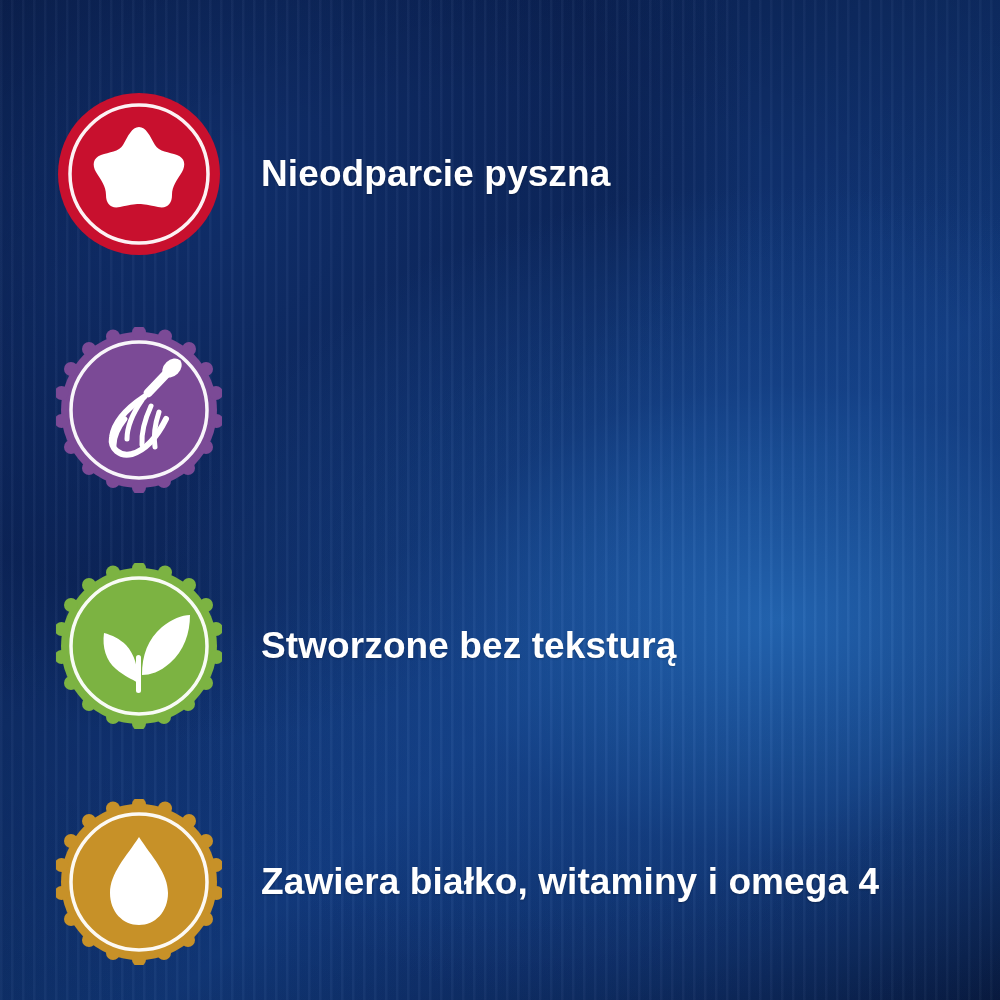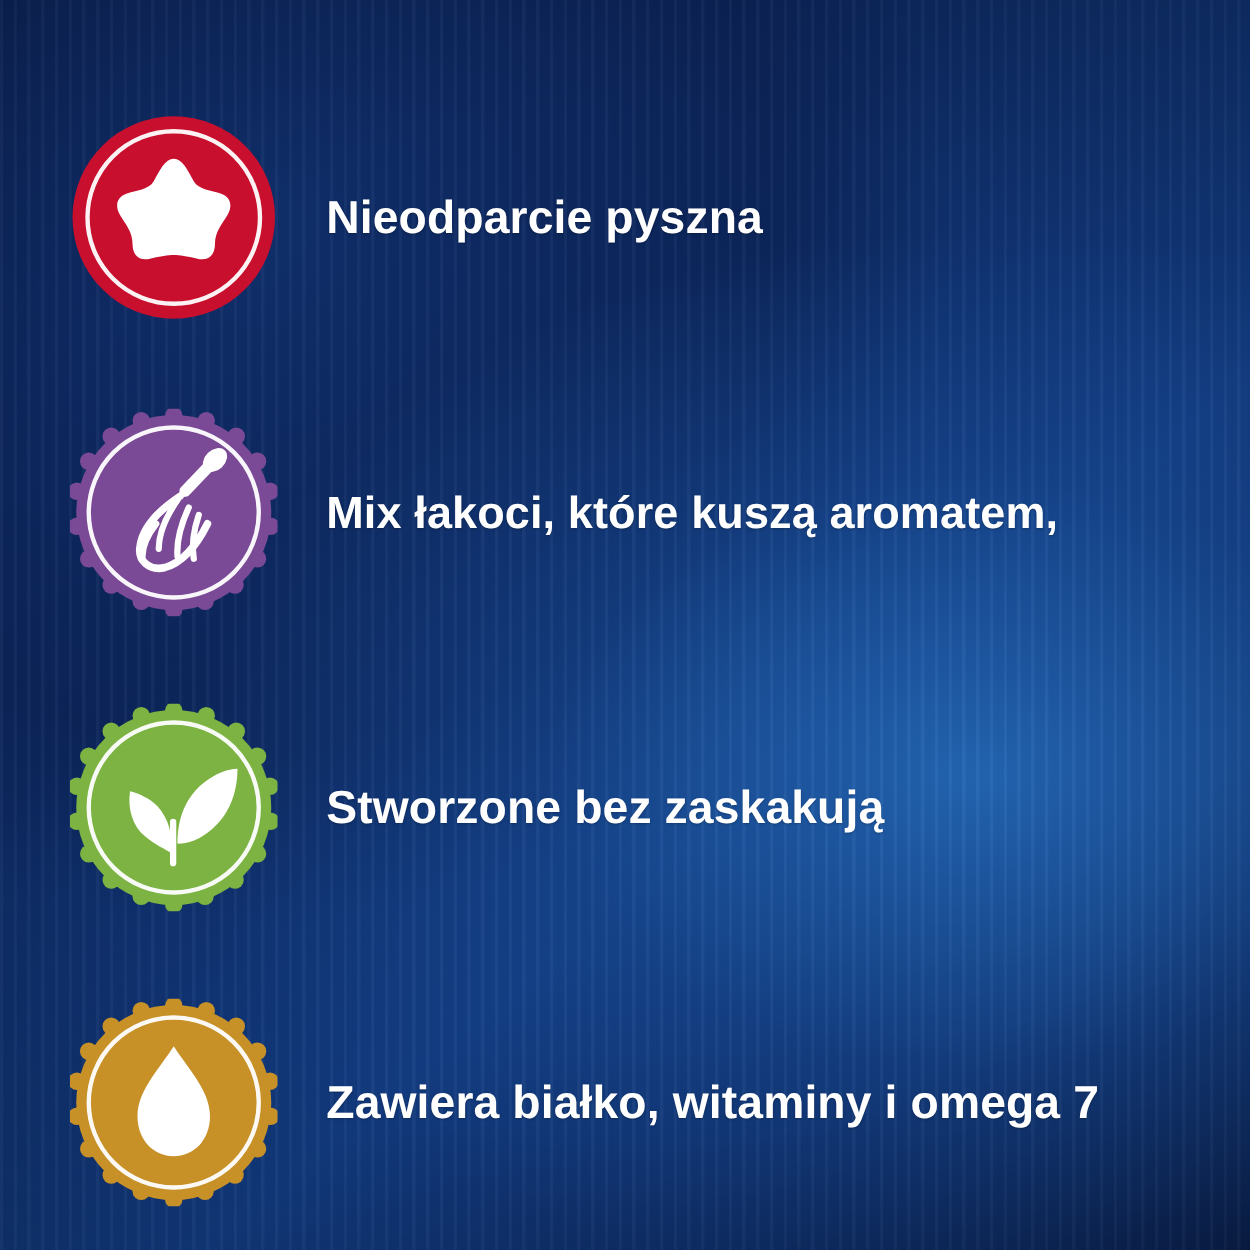--- a/index.html
+++ b/index.html
@@ -127,21 +127,20 @@
             <path d="M88 70 C70 82 58 96 56 110 C54 122 64 130 76 127 C90 123 101 110 110 92" stroke-width="6"></path>
             <path d="M86 73 C77 86 71 100 71 112" stroke-width="5"></path>
             <path d="M95 79 C89 92 85 104 86 118" stroke-width="5"></path>
             <path d="M103 85 C99 97 97 108 99 120" stroke-width="5"></path>
             <path d="M69 92 C62 101 58 110 58 118" stroke-width="5"></path>
           </g>
           <ellipse cx="116" cy="41" rx="11" ry="8" transform="rotate(-44 116 41)" fill="#ffffff"></ellipse>
         </svg>
       </div>
       <div class="row-text">
-        <span class="ln">Mix łakoci, które kuszą aromatem,</span>
       </div>
     </div>
 
     <div class="row row-3">
       <div class="badge">
         <svg width="166" height="166" viewBox="0 0 166 166">
           <g fill="#7cb342">
             <circle cx="83" cy="83" r="78"></circle>
             <g>
               <circle cx="83" cy="5.5" r="7"></circle>
@@ -167,21 +166,21 @@
           <circle cx="83" cy="83" r="68" fill="none" stroke="#ffffff" stroke-width="3.5" opacity="0.95"></circle>
           <g fill="#ffffff">
             <path d="M83 118 C83 100 78 86 66 76 C76 84 82 92 85 100 C86 88 83 76 76 66 C88 76 95 92 94 110 Z" opacity="0"></path>
             <path d="M82 120 C82 104 79 92 70 82 C64 76 56 72 48 70 C46 84 50 98 60 106 C68 113 76 116 82 120 Z"></path>
             <path d="M86 112 C86 92 92 76 106 64 C116 56 126 52 134 52 C134 70 128 88 114 100 C104 109 94 112 86 112 Z"></path>
             <rect x="80" y="92" width="5" height="38" rx="2.5"></rect>
           </g>
         </svg>
       </div>
       <div class="row-text">
-        <span class="ln">Stworzone bez zaskakują</span>
+        <span class="ln">Stworzone bez teksturą</span>
       </div>
     </div>
 
     <div class="row row-4">
       <div class="badge">
         <svg width="166" height="166" viewBox="0 0 166 166">
           <g fill="#c79128">
             <circle cx="83" cy="83" r="78"></circle>
             <g>
               <circle cx="83" cy="5.5" r="7"></circle>
@@ -202,18 +201,18 @@
               <circle cx="15" cy="42" r="7"></circle>
                 <circle cx="33" cy="22" r="7"></circle>
                 <circle cx="57" cy="9.5" r="7"></circle>
             </g>
           </g>
           <circle cx="83" cy="83" r="68" fill="none" stroke="#ffffff" stroke-width="3.5" opacity="0.95"></circle>
           <path d="M83 38 C96 58 112 74 112 94 C112 113 99 126 83 126 C67 126 54 113 54 94 C54 74 70 58 83 38 Z" fill="#ffffff"></path>
         </svg>
       </div>
       <div class="row-text">
-        <span class="ln">Zawiera białko, witaminy i omega 7</span>
+        <span class="ln">Zawiera białko, witaminy i omega 4</span>
       </div>
     </div>
 
   </div>
 </div>
 
 </body></html>

